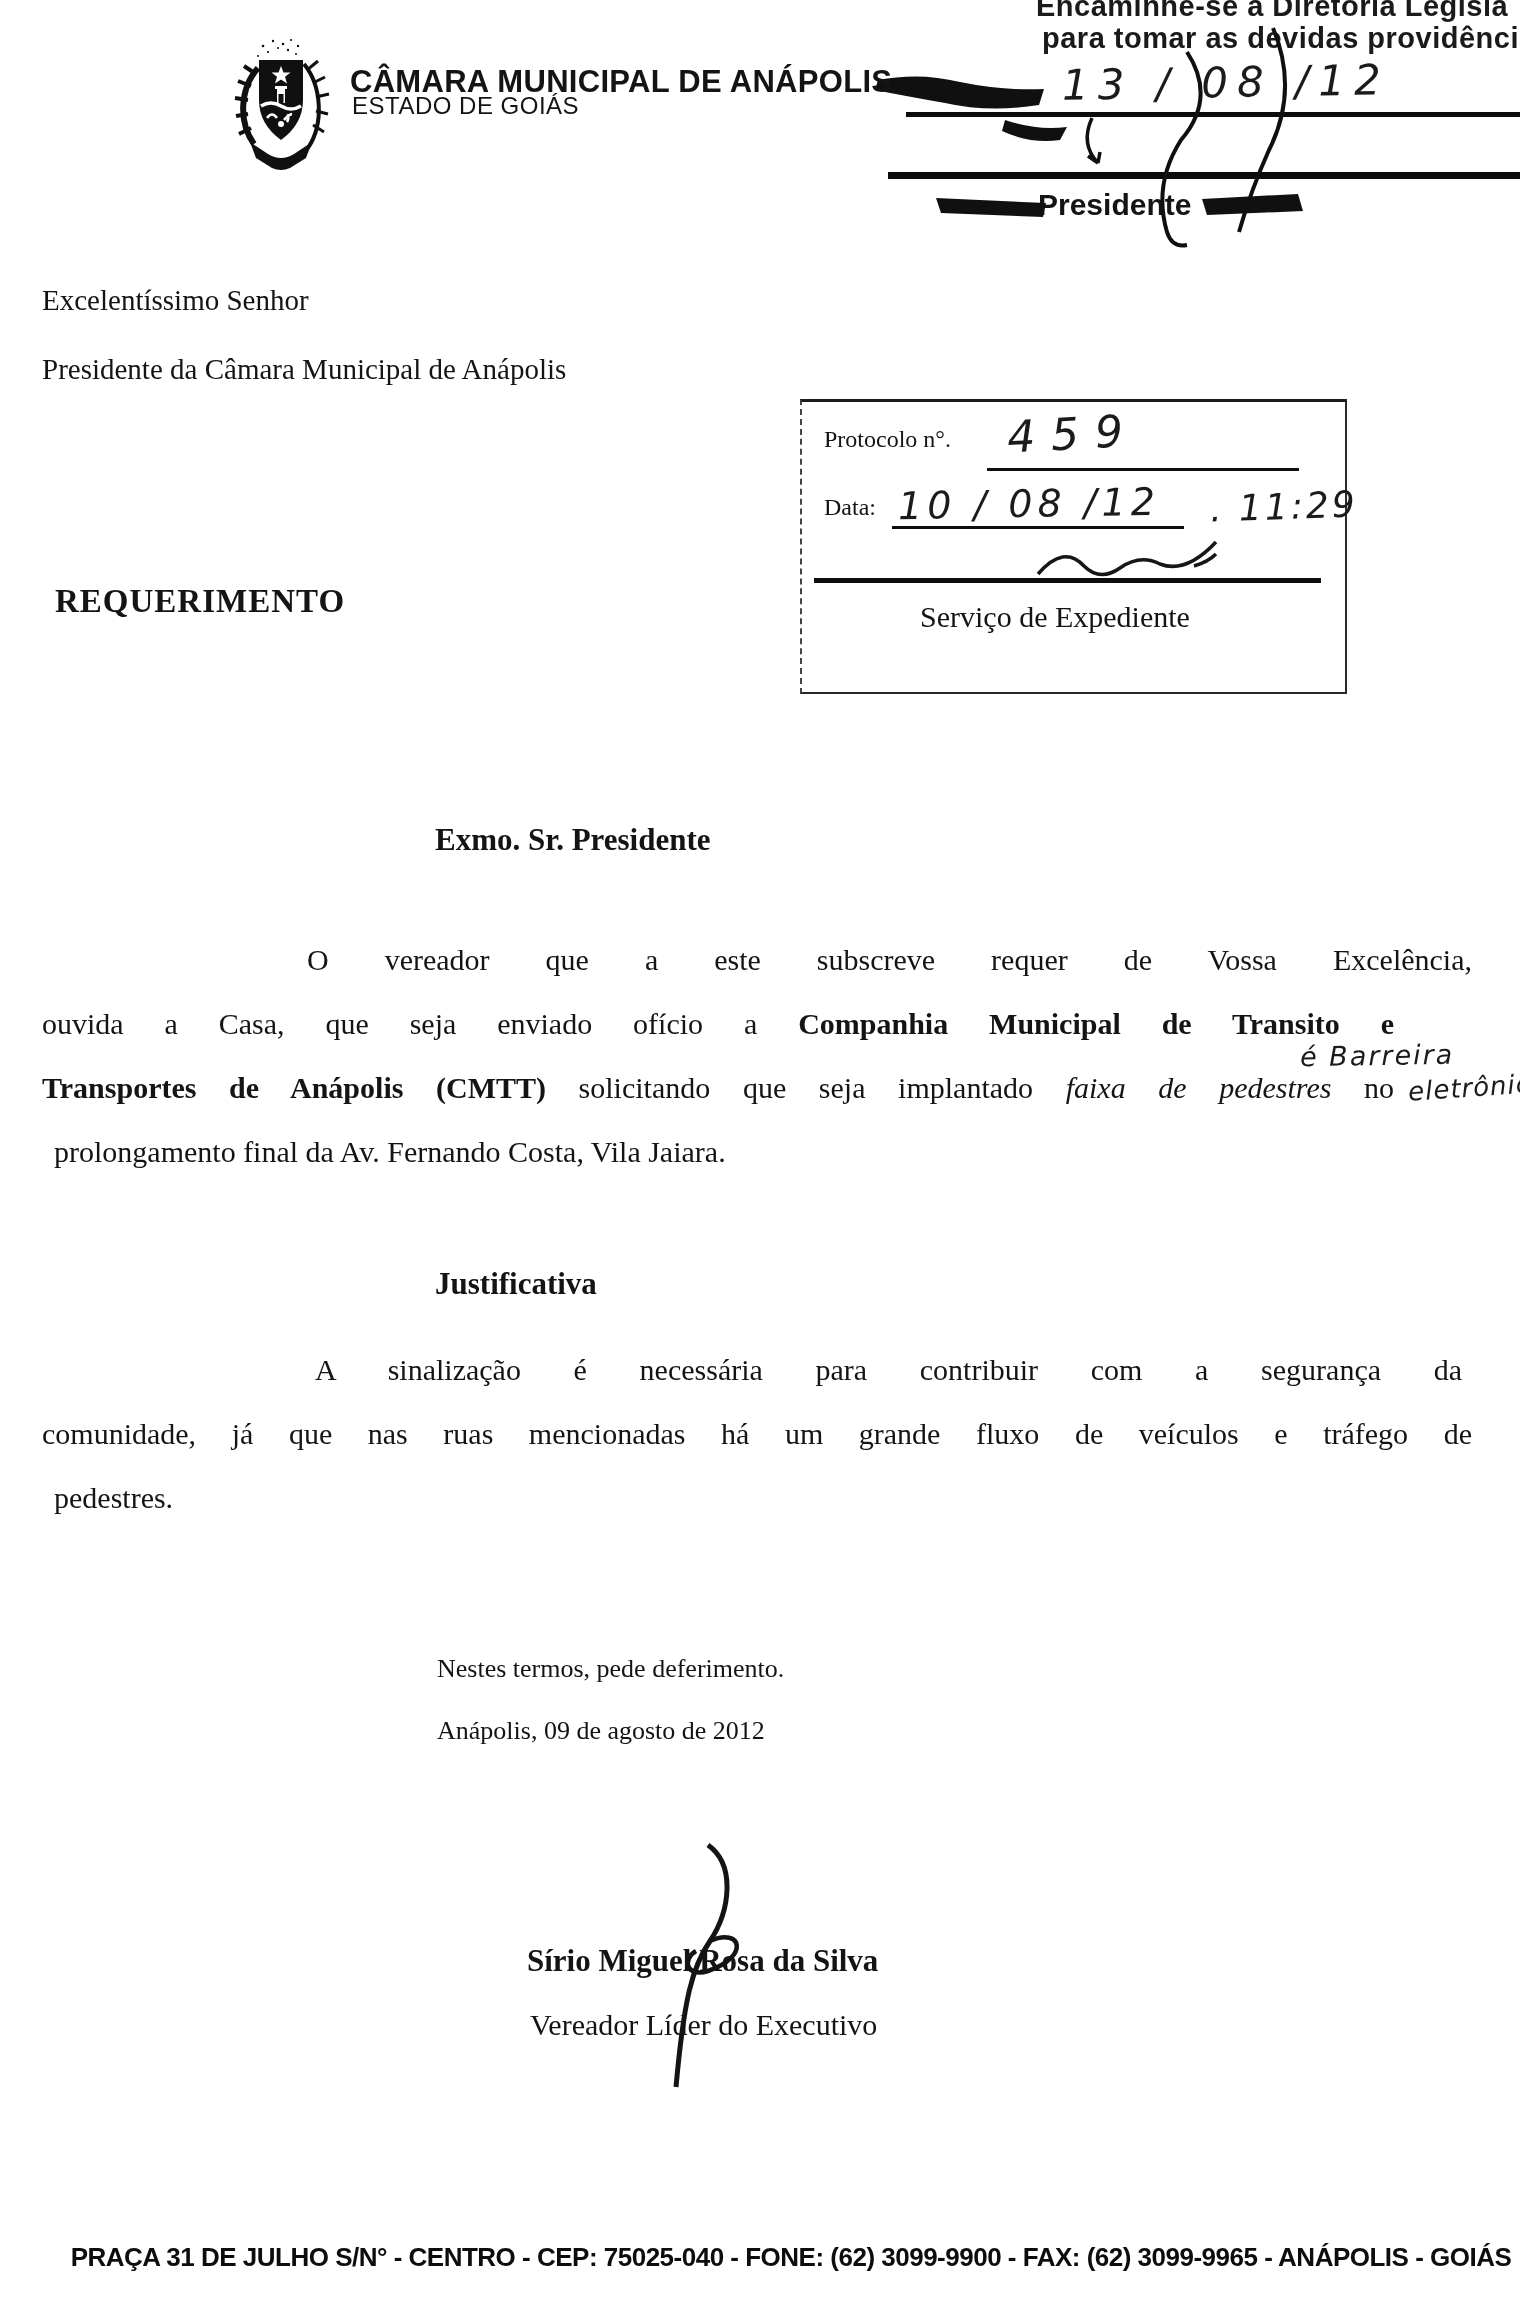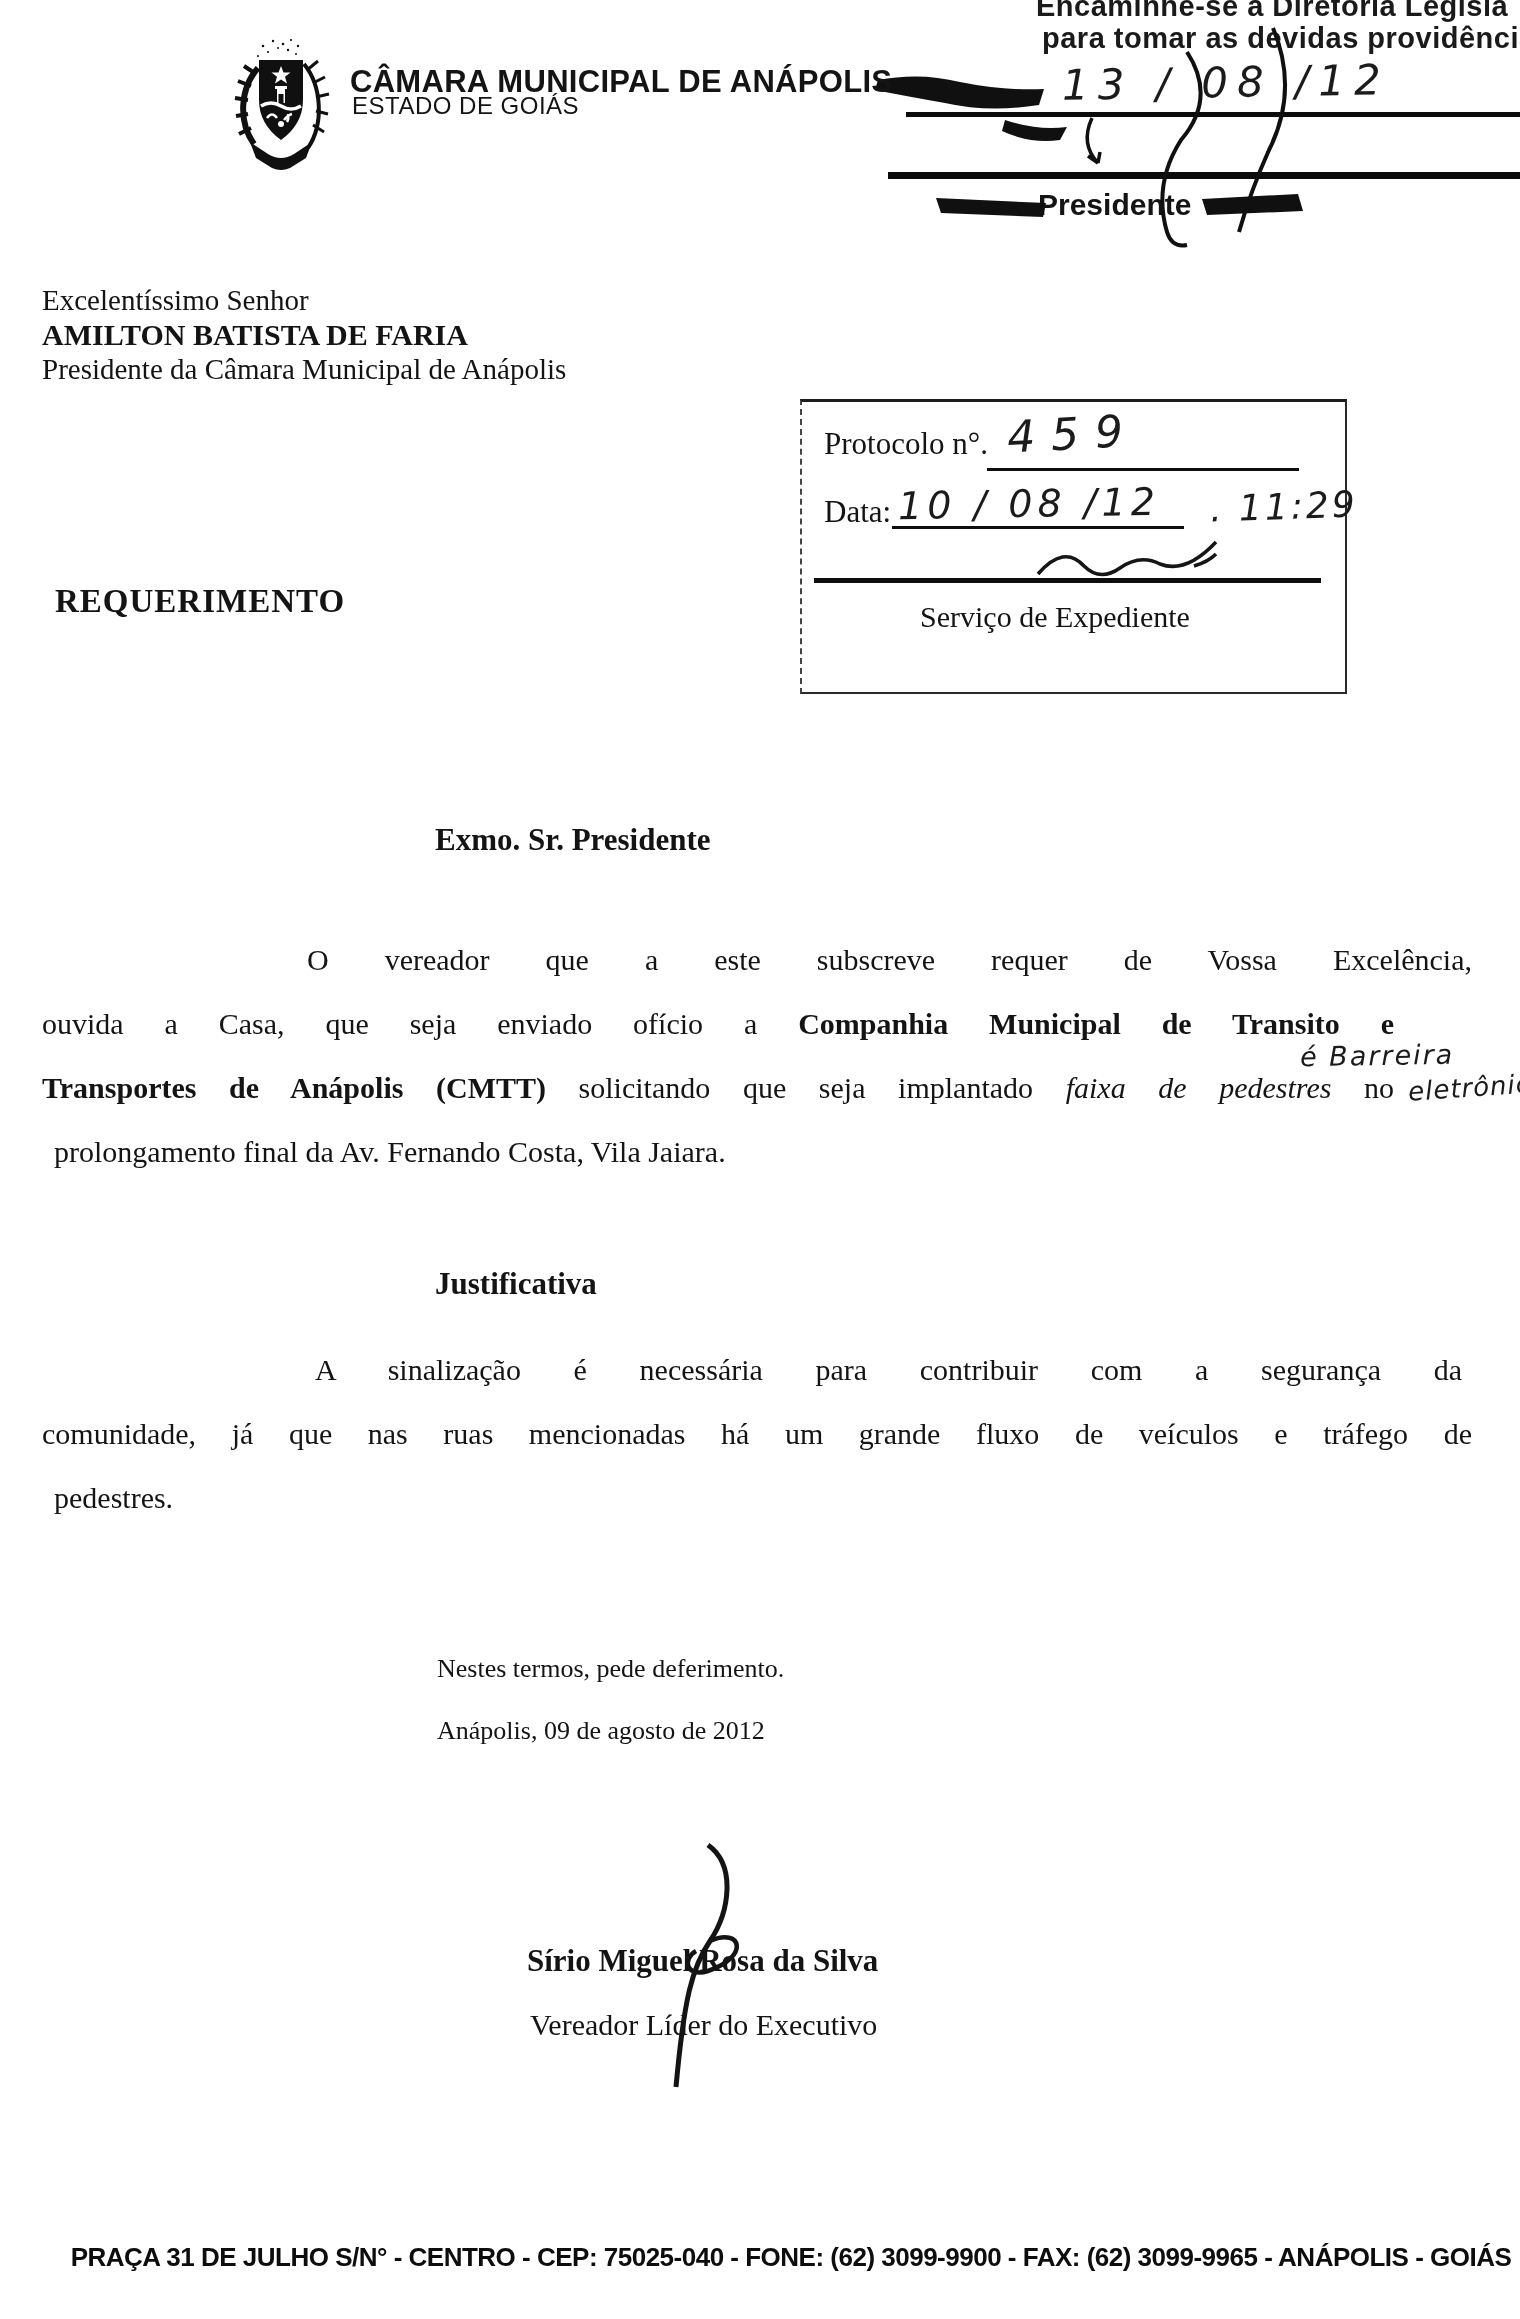--- a/index.html
+++ b/index.html
@@ -34,21 +34,21 @@
   .sig-name{font-weight:700;font-size:31px;white-space:nowrap;}
   .sig-role{font-size:30px;white-space:nowrap;}
   .footer-line{
     font-family:"Liberation Sans",sans-serif;font-weight:700;font-size:26px;
     letter-spacing:-0.5px;white-space:nowrap;color:#0d0d0d;
   }
   .proto-box{
     border:2px solid #2a2a2a;border-left:2px dashed #444;border-top:3px solid #1c1c1c;
     background:transparent;
   }
-  .proto-label{font-size:31px;white-space:nowrap;text-align:center;}
+  .proto-label{font-size:24px;white-space:nowrap;text-align:center;}
   .hrule{background:#0e0e0e;}
   .office-label{font-size:30px;white-space:nowrap;}
 </style>
 </head>
 <body>
 
 <div class="page">
 
   <div class="abs stamp-line" style="left:1036px;top:-10px;">Encaminhe-se a Diretoria Legisla</div>
   <div class="abs stamp-line" style="left:1042px;top:22px;">para tomar as devidas providência</div>
@@ -104,21 +104,20 @@
     <path d="M39 82 q5 -7 10 0" stroke="#ffffff" stroke-width="2.5" fill="none"></path>
     <path d="M56 84 q4 -5 8 -6 M60 78 q1 5 -1 8" stroke="#ffffff" stroke-width="2.5" fill="none"></path>
     <circle cx="53" cy="88" r="3" fill="#ffffff"></circle>
     <path d="M22 106 L40 118 Q53 126 66 118 L84 106 L78 122 L62 132 Q53 136 44 132 L28 122 Z" fill="#101010"></path>
   </svg>
 
   <div class="abs sans org-title" style="left:350px;top:64px;">CÂMARA MUNICIPAL DE ANÁPOLIS</div>
   <div class="abs sans org-sub" style="left:352px;top:92px;">ESTADO DE GOIÁS</div>
 
   <div class="abs addr-line" style="left:42px;top:283px;">Excelentíssimo Senhor</div>
-  <div class="abs addr-line addr-name" style="left:42px;top:317px;">AMILTON BATISTA DE FARIA</div>
   <div class="abs addr-line" style="left:42px;top:352px;">Presidente da Câmara Municipal de Anápolis</div>
 
   <div class="abs proto-box" style="left:800px;top:399px;width:543px;height:290px;">
     <div class="abs proto-label" style="left:22px;top:24px;">Protocolo n°.</div>
     <div class="abs hand" style="left:205px;top:6px;font-size:44px;letter-spacing:16px;transform:rotate(-3deg);">459</div>
     <div class="abs hrule" style="left:185px;top:66px;width:312px;height:3px;"></div>
 
     <div class="abs proto-label" style="left:22px;top:92px;">Data:</div>
     <div class="abs hand" style="left:96px;top:80px;font-size:38px;letter-spacing:5px;transform:rotate(-1deg);">10 / 08 /12</div>
     <div class="abs hrule" style="left:90px;top:124px;width:292px;height:3px;"></div>

